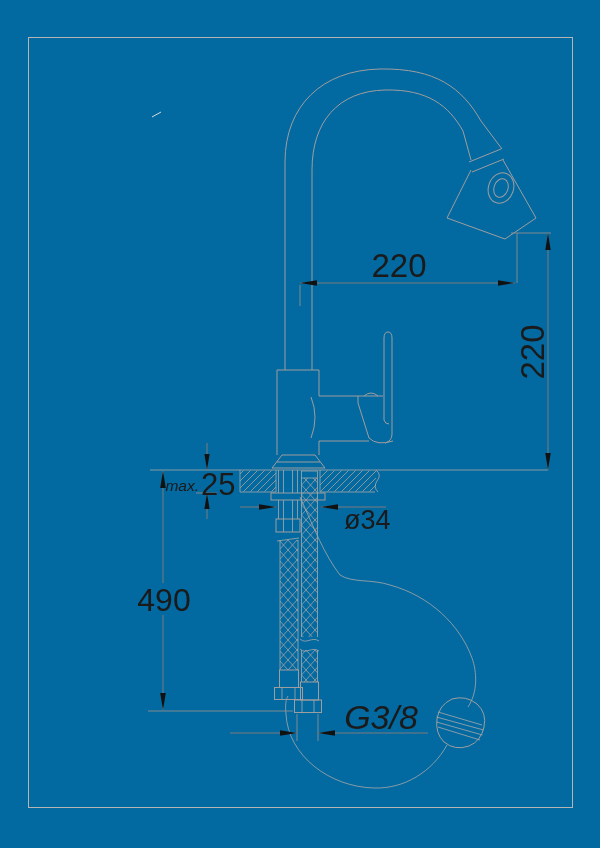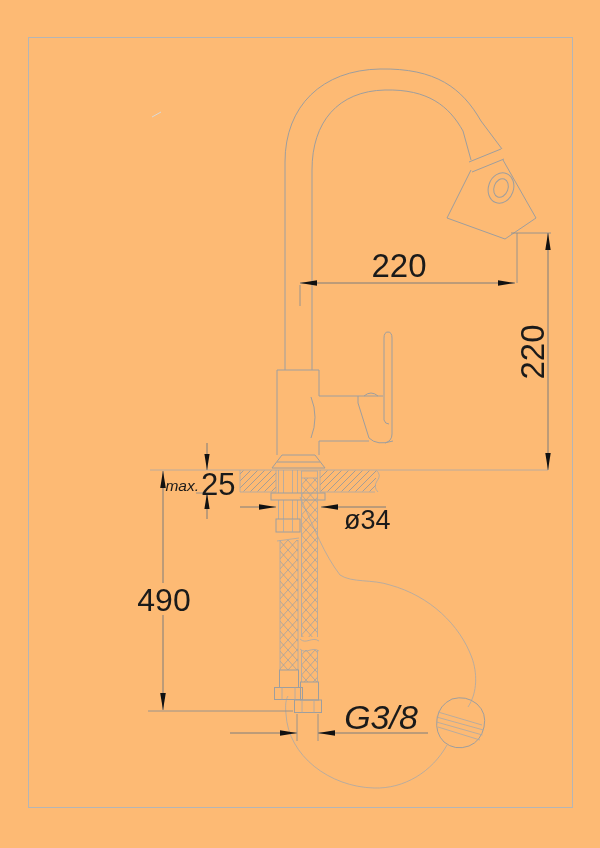--- a/index.html
+++ b/index.html
@@ -1,16 +1,16 @@
 <!DOCTYPE html>
 <html><head>
 <meta charset="utf-8">
 <style>
   html,body{margin:0;padding:0;background:#fff;}
-  .canvas{position:relative;width:600px;height:848px;background:#fdba74;overflow:hidden;}
+  .canvas{position:relative;width:600px;height:848px;background:#0369a1;overflow:hidden;}
   svg{position:absolute;left:0;top:0;}
   .dim-text{font-family:"Liberation Sans",sans-serif;fill:#1a1a1a;}
   .it{font-style:italic;}
   .outline{stroke:#9e9e9e;fill:none;stroke-width:1;}
   .thin{stroke:#a8a8a8;fill:none;stroke-width:0.8;}
   .dline{stroke:#7d7d7d;fill:none;stroke-width:1;}
   .eline{stroke:#8f8f8f;fill:none;stroke-width:0.9;}
   .arrow{fill:#111;stroke:none;}
 </style>
 </head>

